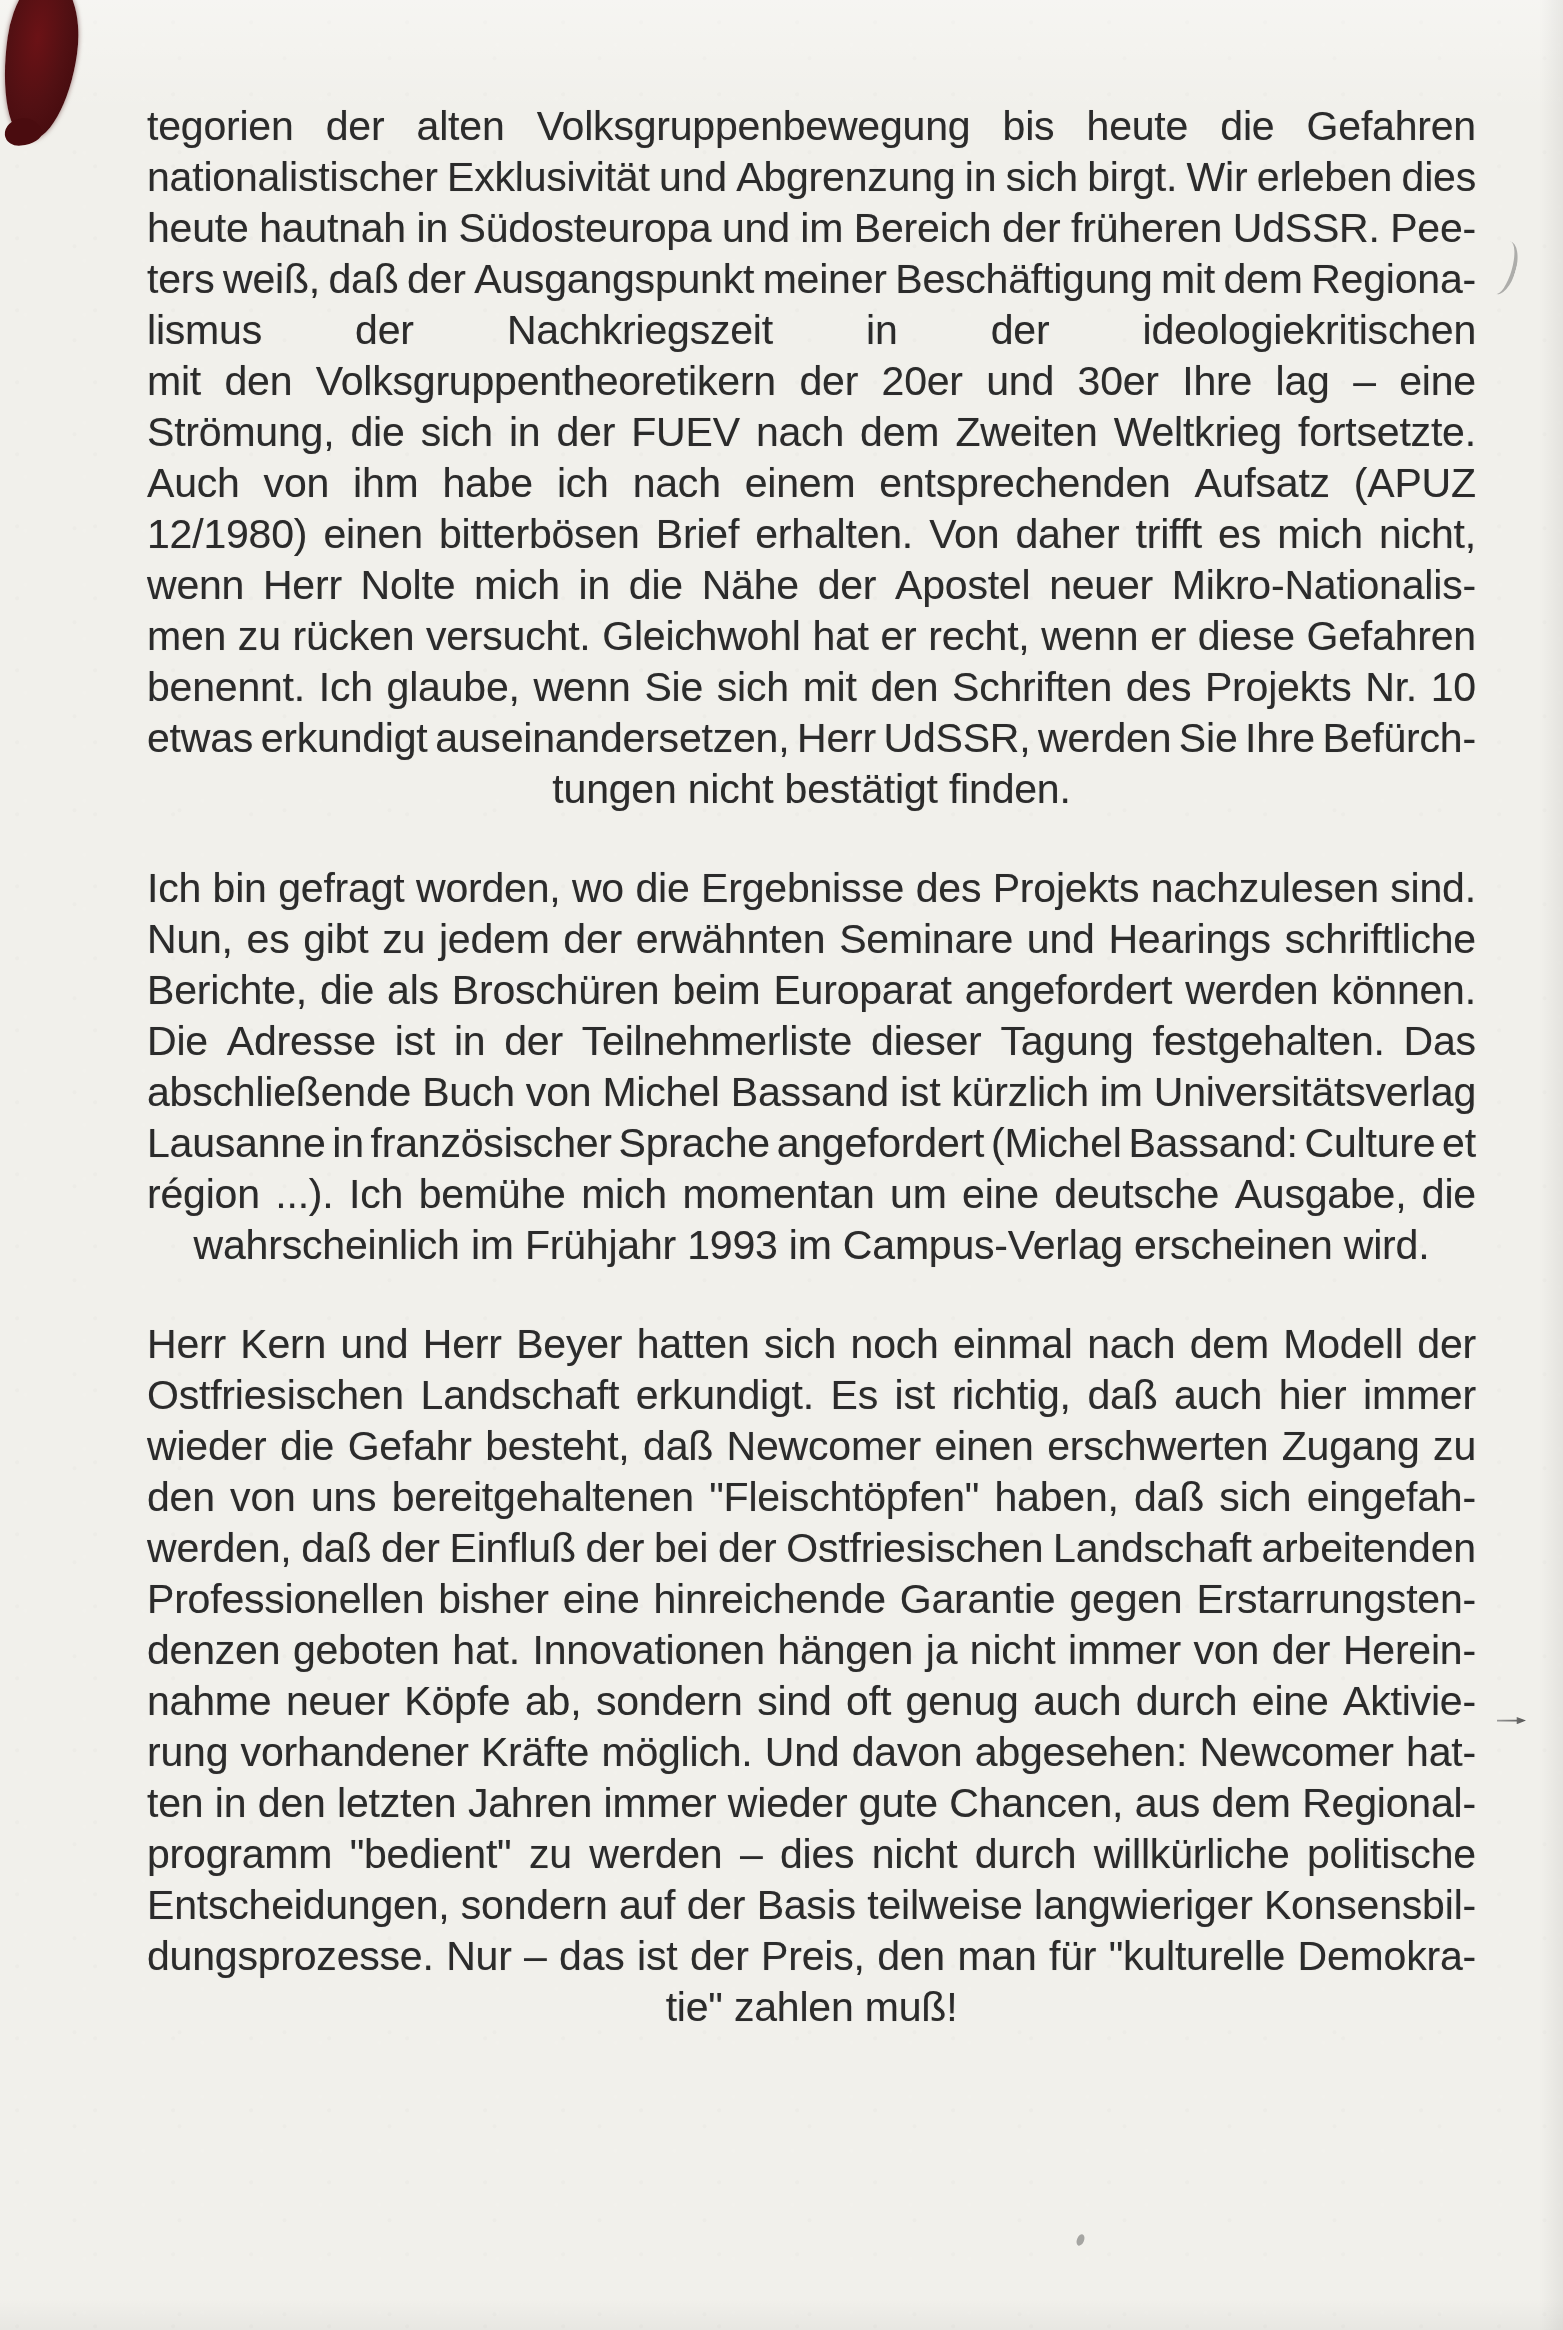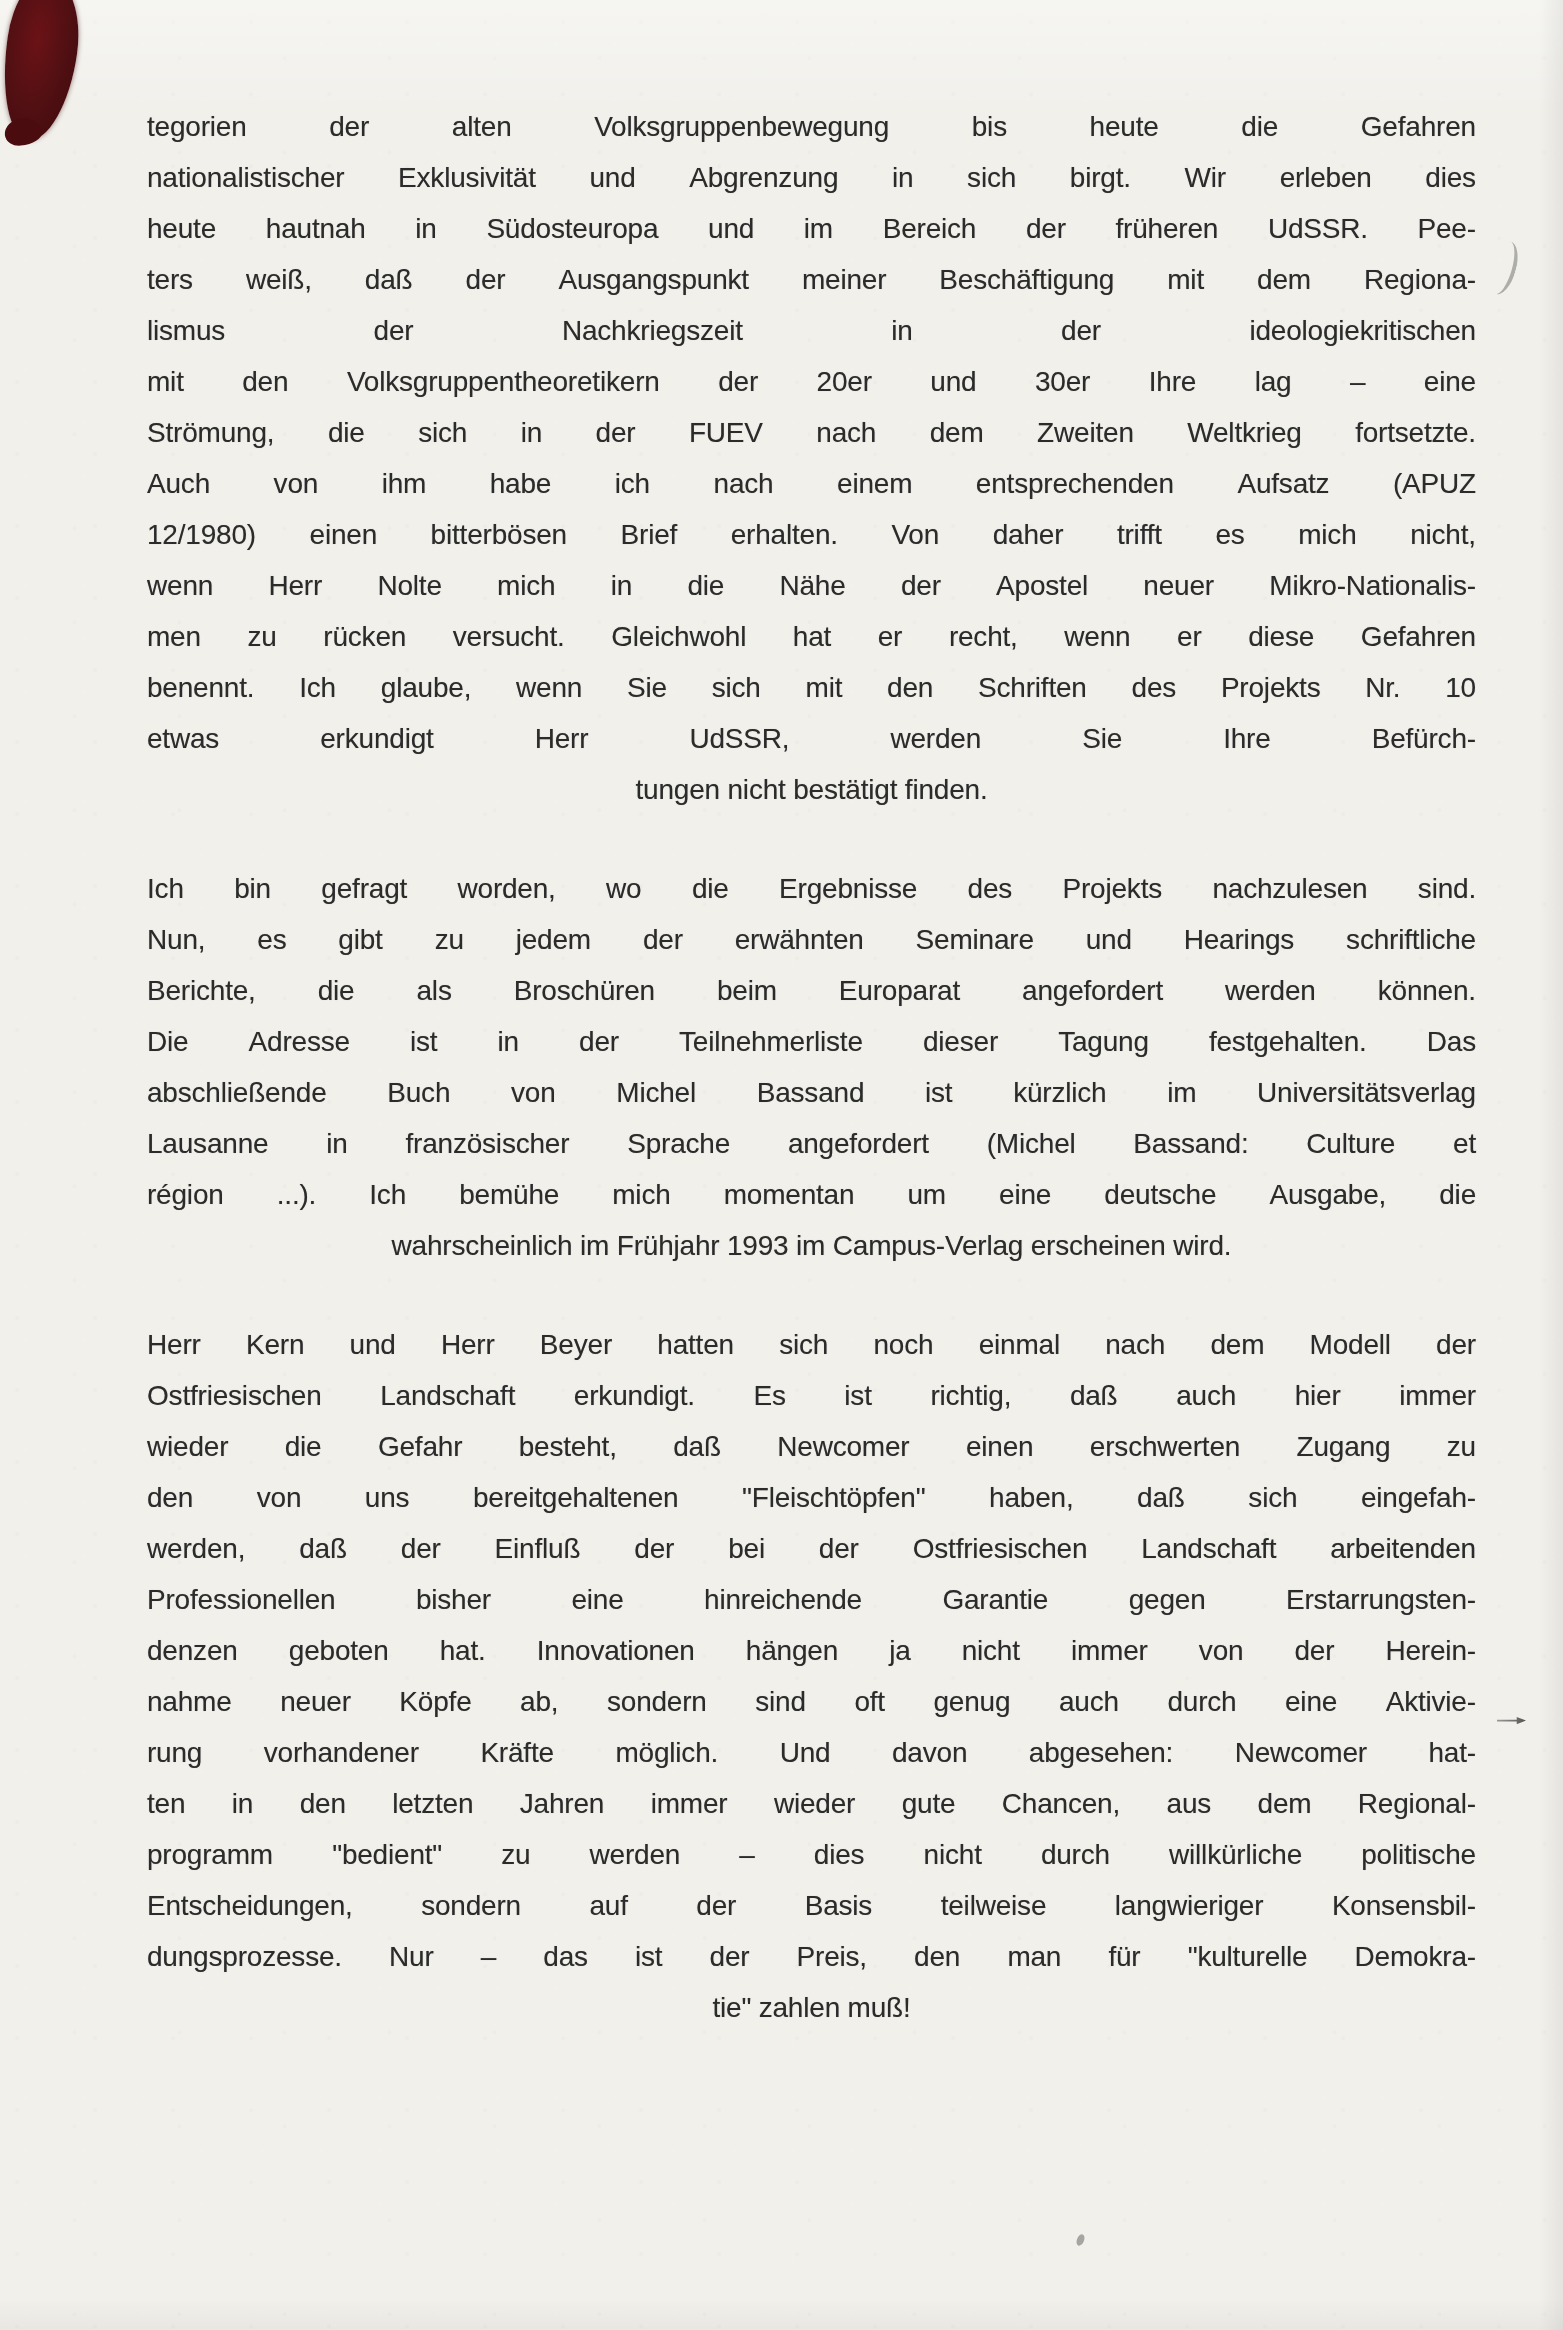--- a/index.html
+++ b/index.html
@@ -29,21 +29,21 @@
     position: absolute; left: 0; bottom: 0; width: 100%; height: 32px;
     background: linear-gradient(180deg, rgba(0,0,0,0) 0%, rgba(0,0,0,0.04) 100%);
     pointer-events: none;
   }
 
   .textblock {
     position: absolute;
     left: 147px;
     top: 101px;
     width: 1329px;
-    font-size: 28px;
+    font-size: 41px;
     letter-spacing: -0.2px;
     text-shadow: 0 0 0.8px rgba(45,45,45,0.35);
   }
   .para { margin: 0 0 48px 0; }
   .para:last-child { margin-bottom: 0; }
   .line {
     display: flex;
     justify-content: space-between;
     line-height: 51px;
     height: 51px;
@@ -119,21 +119,21 @@
         <div class="line"><span>heute</span><span>hautnah</span><span>in</span><span>Südosteuropa</span><span>und</span><span>im</span><span>Bereich</span><span>der</span><span>früheren</span><span>UdSSR.</span><span>Pee-</span></div>
         <div class="line"><span>ters</span><span>weiß,</span><span>daß</span><span>der</span><span>Ausgangspunkt</span><span>meiner</span><span>Beschäftigung</span><span>mit</span><span>dem</span><span>Regiona-</span></div>
         <div class="line"><span>lismus</span><span>der</span><span>Nachkriegszeit</span><span>in</span><span>der</span><span>ideologiekritischen</span></div>
         <div class="line"><span>mit</span><span>den</span><span>Volksgruppentheoretikern</span><span>der</span><span>20er</span><span>und</span><span>30er</span><span>Ihre</span><span>lag</span><span>–</span><span>eine</span></div>
         <div class="line"><span>Strömung,</span><span>die</span><span>sich</span><span>in</span><span>der</span><span>FUEV</span><span>nach</span><span>dem</span><span>Zweiten</span><span>Weltkrieg</span><span>fortsetzte.</span></div>
         <div class="line"><span>Auch</span><span>von</span><span>ihm</span><span>habe</span><span>ich</span><span>nach</span><span>einem</span><span>entsprechenden</span><span>Aufsatz</span><span>(APUZ</span></div>
         <div class="line"><span>12/1980)</span><span>einen</span><span>bitterbösen</span><span>Brief</span><span>erhalten.</span><span>Von</span><span>daher</span><span>trifft</span><span>es</span><span>mich</span><span>nicht,</span></div>
         <div class="line"><span>wenn</span><span>Herr</span><span>Nolte</span><span>mich</span><span>in</span><span>die</span><span>Nähe</span><span>der</span><span>Apostel</span><span>neuer</span><span>Mikro-Nationalis-</span></div>
         <div class="line"><span>men</span><span>zu</span><span>rücken</span><span>versucht.</span><span>Gleichwohl</span><span>hat</span><span>er</span><span>recht,</span><span>wenn</span><span>er</span><span>diese</span><span>Gefahren</span></div>
         <div class="line"><span>benennt.</span><span>Ich</span><span>glaube,</span><span>wenn</span><span>Sie</span><span>sich</span><span>mit</span><span>den</span><span>Schriften</span><span>des</span><span>Projekts</span><span>Nr.</span><span>10</span></div>
-        <div class="line"><span>etwas</span><span>erkundigt</span><span>Herr</span><span>UdSSR,</span><span>werden</span><span>Sie</span><span>Ihre</span><span>Befürch-</span></div>
+        <div class="line"><span>etwas</span><span>erkundigt</span><span>auseinandersetzen,</span><span>Herr</span><span>UdSSR,</span><span>werden</span><span>Sie</span><span>Ihre</span><span>Befürch-</span></div>
         <div class="line ragged">tungen nicht bestätigt finden.</div>
       </div>
       <div class="para">
         <div class="line"><span>Ich</span><span>bin</span><span>gefragt</span><span>worden,</span><span>wo</span><span>die</span><span>Ergebnisse</span><span>des</span><span>Projekts</span><span>nachzulesen</span><span>sind.</span></div>
         <div class="line"><span>Nun,</span><span>es</span><span>gibt</span><span>zu</span><span>jedem</span><span>der</span><span>erwähnten</span><span>Seminare</span><span>und</span><span>Hearings</span><span>schriftliche</span></div>
         <div class="line"><span>Berichte,</span><span>die</span><span>als</span><span>Broschüren</span><span>beim</span><span>Europarat</span><span>angefordert</span><span>werden</span><span>können.</span></div>
         <div class="line"><span>Die</span><span>Adresse</span><span>ist</span><span>in</span><span>der</span><span>Teilnehmerliste</span><span>dieser</span><span>Tagung</span><span>festgehalten.</span><span>Das</span></div>
         <div class="line"><span>abschließende</span><span>Buch</span><span>von</span><span>Michel</span><span>Bassand</span><span>ist</span><span>kürzlich</span><span>im</span><span>Universitätsverlag</span></div>
         <div class="line"><span>Lausanne</span><span>in</span><span>französischer</span><span>Sprache</span><span>angefordert</span><span>(Michel</span><span>Bassand:</span><span>Culture</span><span>et</span></div>
         <div class="line"><span>région</span><span>...).</span><span>Ich</span><span>bemühe</span><span>mich</span><span>momentan</span><span>um</span><span>eine</span><span>deutsche</span><span>Ausgabe,</span><span>die</span></div>

